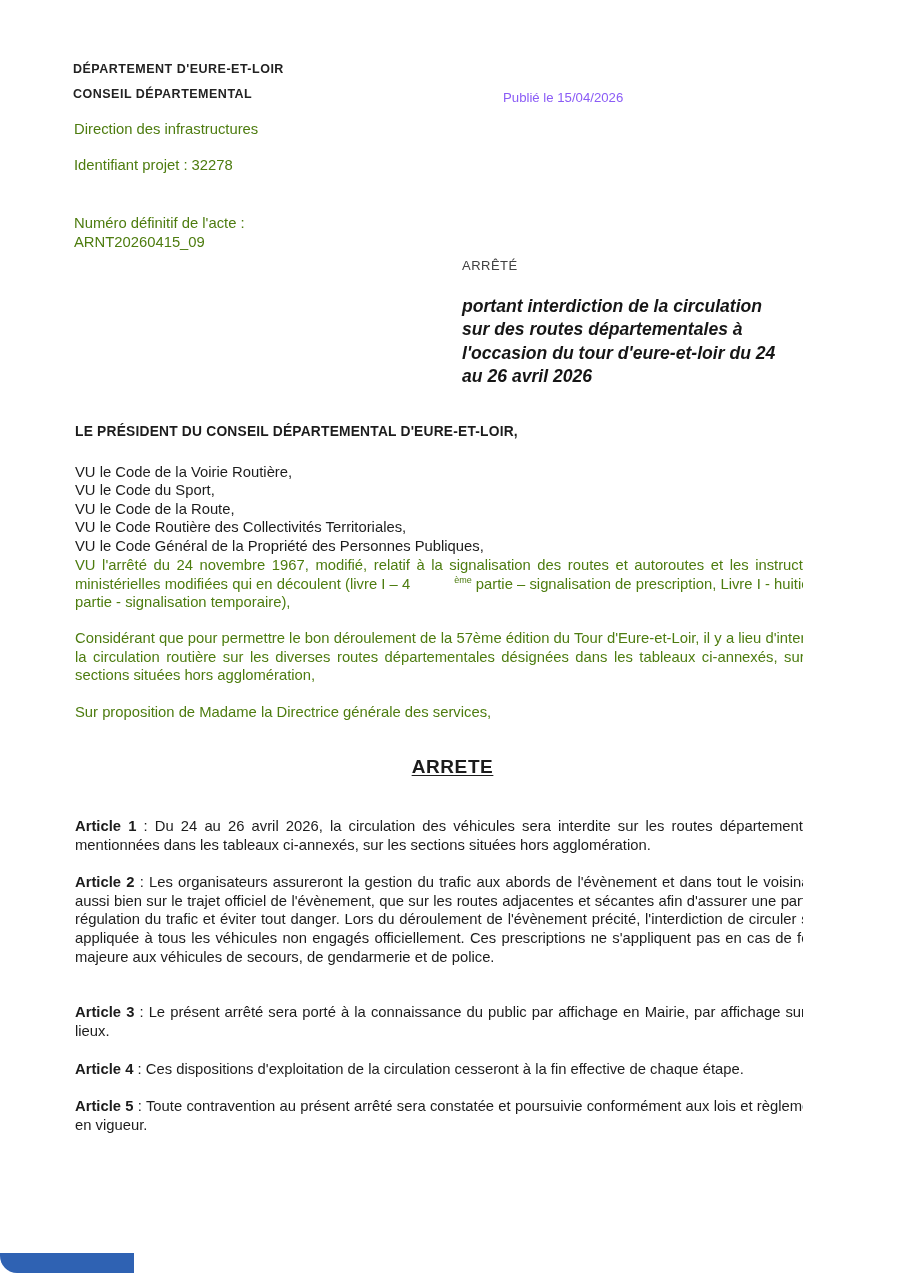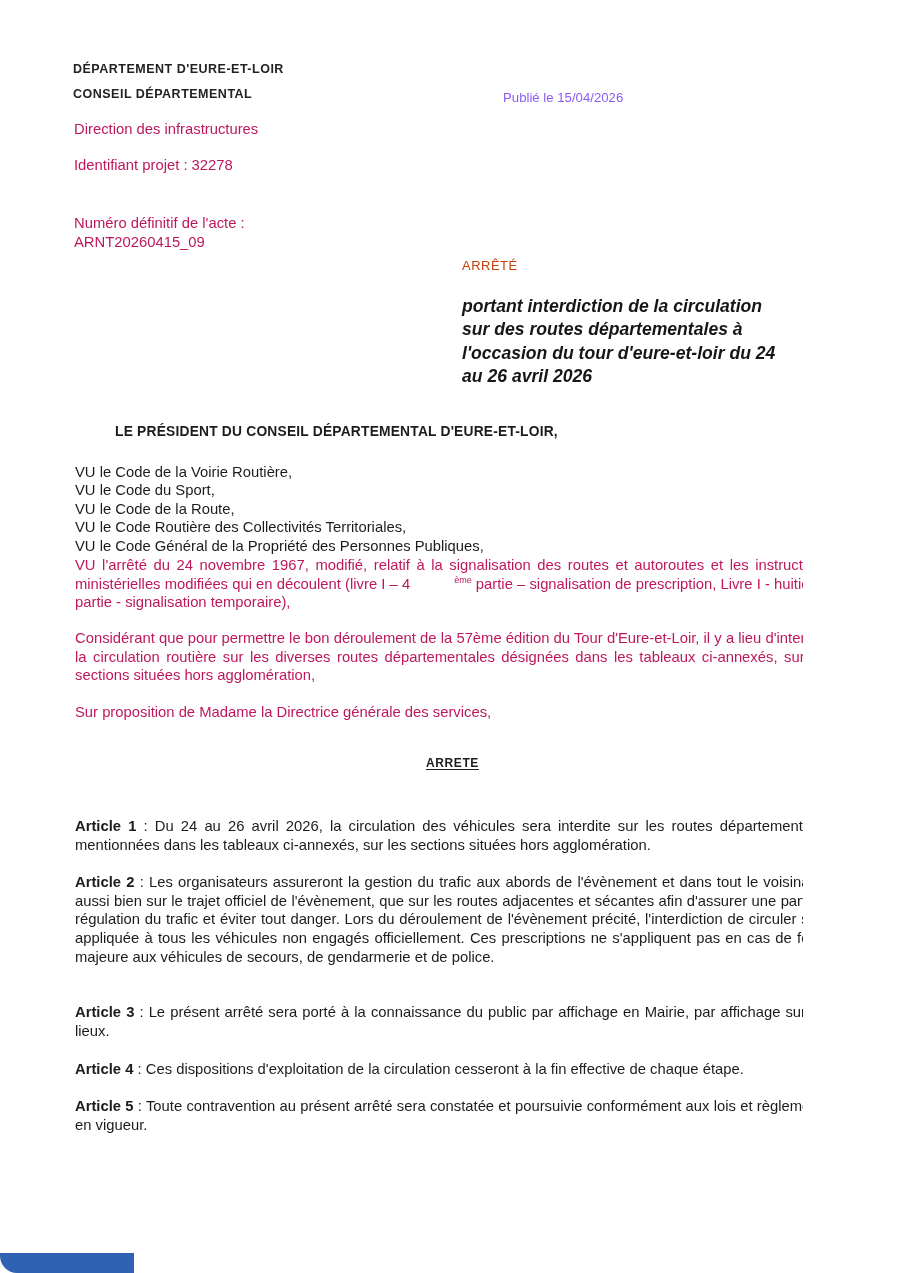--- a/index.html
+++ b/index.html
@@ -1,28 +1,28 @@
 <!DOCTYPE html>
 <html><head>
 <meta charset="utf-8">
 <style>
   html,body{margin:0;padding:0;background:#ffffff;}
   .page{position:relative;width:803px;height:1273px;background:#ffffff;overflow:hidden;
         font-family:"Liberation Sans", sans-serif;color:#1c1c1c;border-radius:17px;}
   .abs{position:absolute;}
-  .body-text{font-size:14.8px;line-height:18.6px;color:#be185d;}
+  .body-text{font-size:14.8px;line-height:18.6px;color:#4d7c0f;}
   .just{text-align:justify;}
   .b{font-weight:bold;}
   .dept{font-size:12.5px;font-weight:bold;letter-spacing:0.5px;line-height:24.5px;color:#222;}
   .published{font-size:13.2px;color:#8b5cf6;}
-  .act-label{font-size:13px;letter-spacing:0.5px;color:#c2410c;}
+  .act-label{font-size:13px;letter-spacing:0.5px;color:#404040;}
   .title-line{font-size:17.6px;font-weight:bold;line-height:23.4px;white-space:nowrap;color:#161616;}
-  .president{font-size:13.8px;font-weight:bold;letter-spacing:0.2px;margin-left:40px;}
+  .president{font-size:13.8px;font-weight:bold;letter-spacing:0.2px;}
   .vu-line{font-size:14.8px;line-height:18.4px;}
-  .arrete-heading{font-size:12px;font-weight:bold;letter-spacing:0.6px;
+  .arrete-heading{font-size:19px;font-weight:bold;letter-spacing:0.6px;
                   text-decoration:underline;text-underline-offset:2px;text-align:center;}
   .article{font-size:14.8px;line-height:18.7px;margin-top:24px;}
   sup{font-size:9px;line-height:0;padding-left:44px;}
   .footer-bar{background:#2f62b3;}
 </style>
 </head>
 <body>
 
 <div class="page">
 

